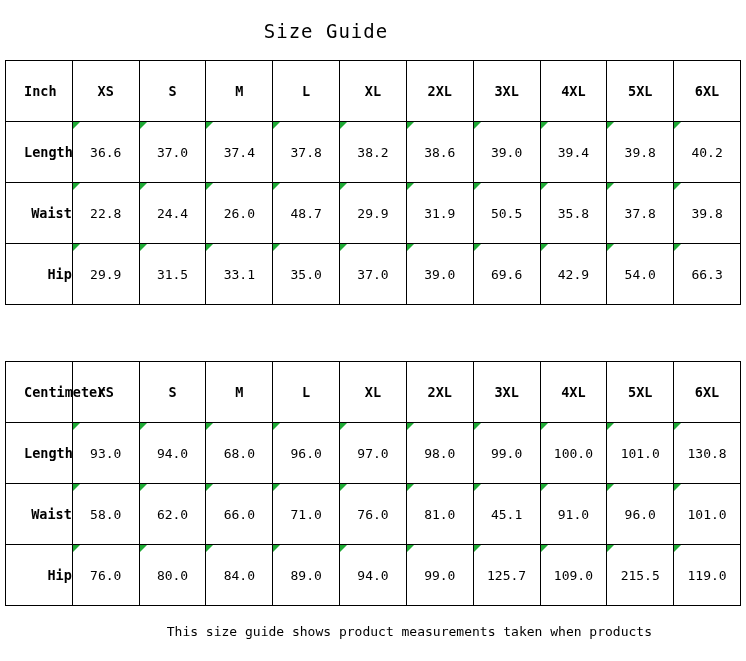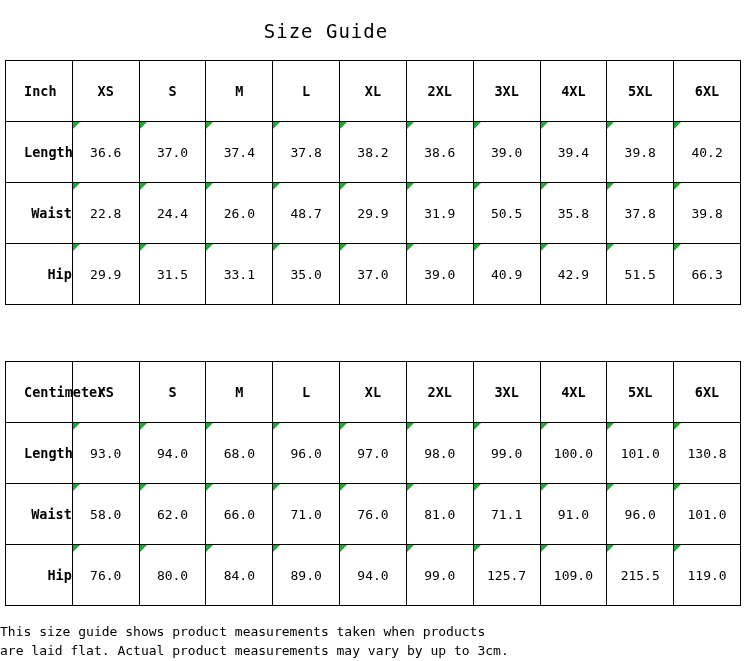--- a/index.html
+++ b/index.html
@@ -69,21 +69,21 @@
     top: 0px;
     width: 0;
     height: 0;
     border-top: 7px solid #1faa35;
     border-right: 7px solid transparent;
   }
   .gap {
     height: 56px;
   }
   .footer {
-    text-align: left;
+    text-align: right;
     font-family: "DejaVu Sans Mono", monospace;
     font-size: 13px;
     line-height: 19px;
     padding-top: 16px;
     color: #000000;
   }
 </style>
 </head>
 <body>
 
@@ -135,23 +135,23 @@
         <td class="data">39.8</td>
       </tr>
       <tr>
         <td class="rowhead">Hip</td>
         <td class="data">29.9</td>
         <td class="data">31.5</td>
         <td class="data">33.1</td>
         <td class="data">35.0</td>
         <td class="data">37.0</td>
         <td class="data">39.0</td>
-        <td class="data">40.9</td>
+        <td class="data">69.6</td>
         <td class="data">42.9</td>
-        <td class="data">51.5</td>
+        <td class="data">54.0</td>
         <td class="data">66.3</td>
       </tr>
     </tbody>
   </table>
 
   <div class="gap"></div>
 
   <table class="size-table">
     <thead>
       <tr>
@@ -183,21 +183,21 @@
         <td class="data">130.8</td>
       </tr>
       <tr>
         <td class="rowhead">Waist</td>
         <td class="data">58.0</td>
         <td class="data">62.0</td>
         <td class="data">66.0</td>
         <td class="data">71.0</td>
         <td class="data">76.0</td>
         <td class="data">81.0</td>
-        <td class="data">71.1</td>
+        <td class="data">45.1</td>
         <td class="data">91.0</td>
         <td class="data">96.0</td>
         <td class="data">101.0</td>
       </tr>
       <tr>
         <td class="rowhead">Hip</td>
         <td class="data">76.0</td>
         <td class="data">80.0</td>
         <td class="data">84.0</td>
         <td class="data">89.0</td>
@@ -206,16 +206,15 @@
         <td class="data">125.7</td>
         <td class="data">109.0</td>
         <td class="data">215.5</td>
         <td class="data">119.0</td>
       </tr>
     </tbody>
   </table>
 
   <div class="footer">
     <div>This size guide shows product measurements taken when products</div>
-    <div>are laid flat. Actual product measurements may vary by up to 3cm.</div>
   </div>
 
 </div>
 
 </body></html>

